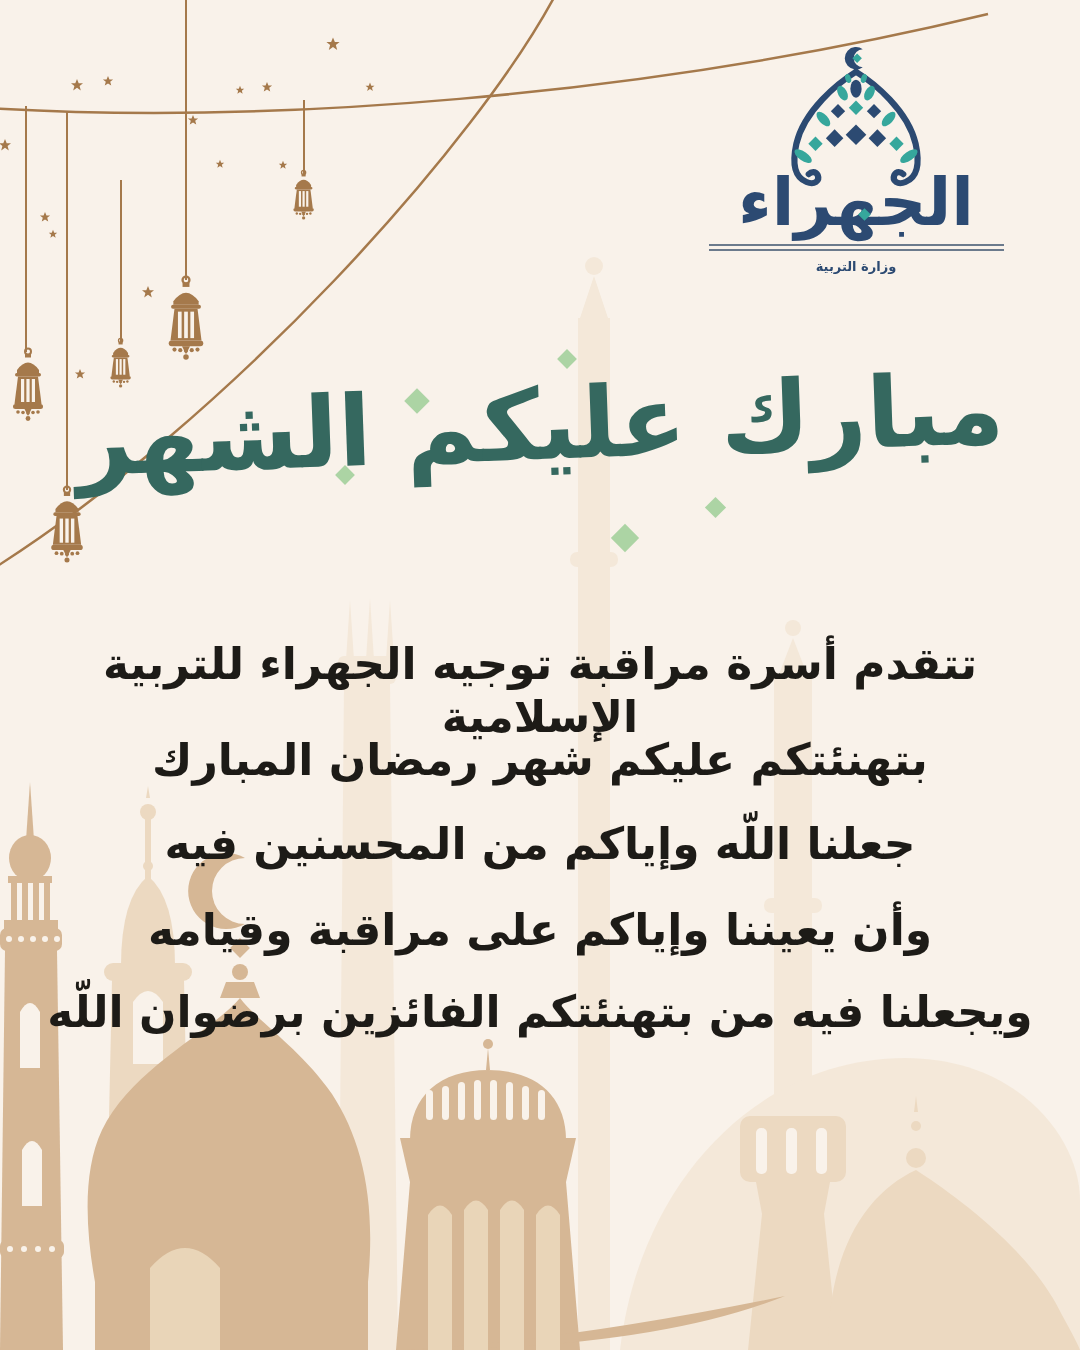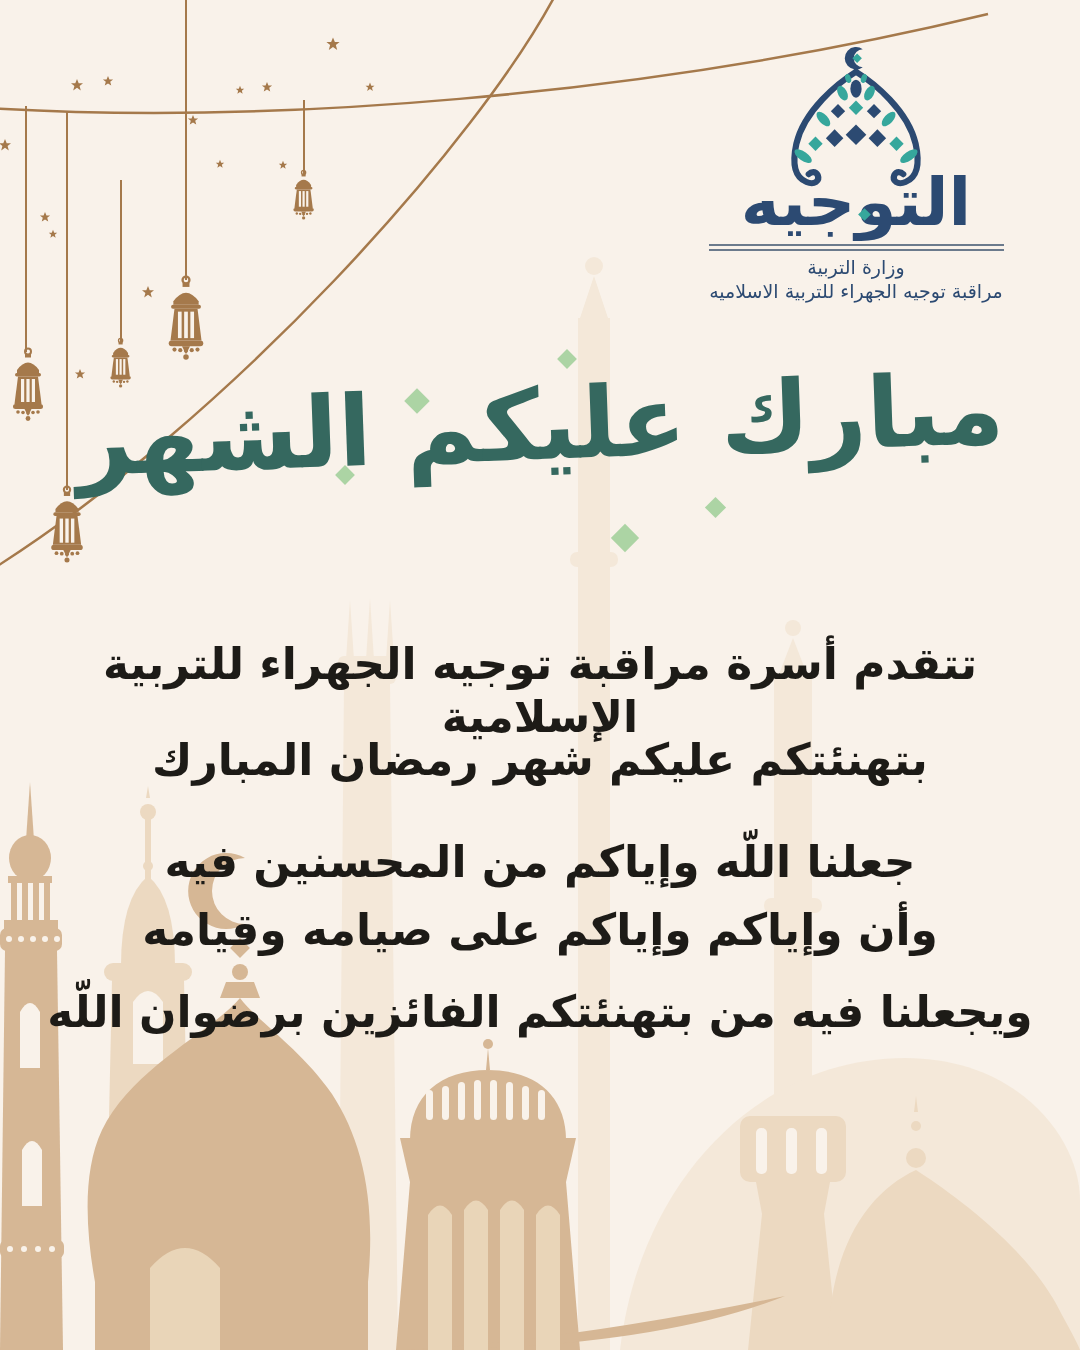--- a/index.html
+++ b/index.html
@@ -20,29 +20,29 @@
   .fill-mlightest{fill:var(--mlightest)} .fill-mcut{fill:var(--mcut)}
 
   .logo-block{position:absolute;left:660px;top:40px;width:392px;text-align:center;z-index:3}
   .logo-dome{margin:0 auto}
   .logo-name{position:relative;display:block;margin-top:-28px;font-size:66px;font-weight:bold;
     color:var(--navy);line-height:1;letter-spacing:-1px}
   .logo-name .dot{position:absolute;left:51%;top:60%;width:9px;height:9px;background:var(--teal);
     transform:rotate(45deg)}
   .logo-sep{width:295px;height:7px;margin:8px auto 4px auto;
     border-top:2px solid var(--sep);border-bottom:2px solid var(--sep)}
-  .logo-org{color:var(--navy);font-weight:normal;font-size:19px;line-height:24px}
+  .logo-org{color:var(--navy);font-weight:bold;font-size:13px;line-height:24px}
 
   .calligraphy{position:absolute;left:0;top:372px;width:1080px;text-align:center;z-index:2;
     font-size:98px;font-weight:bold;color:var(--calli);transform:rotate(-2deg);line-height:1.1}
   .calli-accent{position:absolute;background:var(--green);transform:rotate(45deg);z-index:2;opacity:.95}
 
   .greeting-line{position:absolute;left:0;width:1080px;text-align:center;z-index:4;
     color:var(--ink);font-size:44px;font-weight:bold;line-height:1.2;direction:rtl}
-  .gl-0{top:638px} .gl-1{top:734px} .gl-2{top:836px} .gl-3{top:904px} .gl-4{top:986px}
+  .gl-0{top:638px} .gl-1{top:734px} .gl-2{top:818px} .gl-3{top:904px} .gl-4{top:986px}
 </style>
 </head>
 <body>
 
 <div class="layer" style="z-index:0">
 <svg width="1080" height="1350" viewBox="0 0 1080 1350">
 
   <g class="fill-mlightest">
     <circle cx="594" cy="266" r="9"></circle>
     <path d="M578,324 L594,276 L610,324 Z"></path>
@@ -219,34 +219,33 @@
       <rect class="fill-navy" x="73.5" y="77.5" width="13" height="13" transform="rotate(45 80 84)"></rect>
       <rect class="fill-navy" x="55.5" y="81.5" width="11" height="11" transform="rotate(45 61 87)"></rect>
       <rect class="fill-navy" x="93.5" y="81.5" width="11" height="11" transform="rotate(45 99 87)"></rect>
       <rect class="fill-teal" x="39.5" y="87.5" width="9" height="9" transform="rotate(45 44 92)"></rect>
       <rect class="fill-teal" x="111.5" y="87.5" width="9" height="9" transform="rotate(45 116 92)"></rect>
       <ellipse class="fill-teal" cx="33" cy="103" rx="4" ry="9" transform="rotate(-55 33 103)"></ellipse>
       <ellipse class="fill-teal" cx="127" cy="103" rx="4" ry="9" transform="rotate(55 127 103)"></ellipse>
     </g>
   </svg>
   <span class="logo-name">
-    <span>التوجيه</span>
+    <span>الجهراء</span>
     <span class="dot"></span>
   </span>
   <div class="logo-sep"></div>
   <div class="logo-org">
     <div>وزارة التربية</div>
-    <div>مراقبة توجيه الجهراء للتربية الاسلاميه</div>
   </div>
 </div>
 
 <div class="calligraphy">مبارك عليكم الشهر</div>
 <span class="calli-accent" style="left:408px;top:392px;width:18px;height:18px"></span>
 <span class="calli-accent" style="left:560px;top:352px;width:14px;height:14px"></span>
 <span class="calli-accent" style="left:615px;top:528px;width:20px;height:20px"></span>
 <span class="calli-accent" style="left:708px;top:500px;width:15px;height:15px"></span>
 <span class="calli-accent" style="left:338px;top:468px;width:14px;height:14px"></span>
 
 <div class="greeting-line gl-0">تتقدم أسرة مراقبة توجيه الجهراء للتربية الإسلامية</div>
 <div class="greeting-line gl-1">بتهنئتكم عليكم شهر رمضان المبارك</div>
 <div class="greeting-line gl-2">جعلنا اللّه وإياكم من المحسنين فيه</div>
-<div class="greeting-line gl-3">وأن وإياكم وإياكم على صيامه وقيامه</div>
+<div class="greeting-line gl-3">وأن يعيننا وإياكم على مراقبة وقيامه</div>
 <div class="greeting-line gl-4">ويجعلنا فيه من بتهنئتكم الفائزين برضوان اللّه</div>
 
 </body></html>

